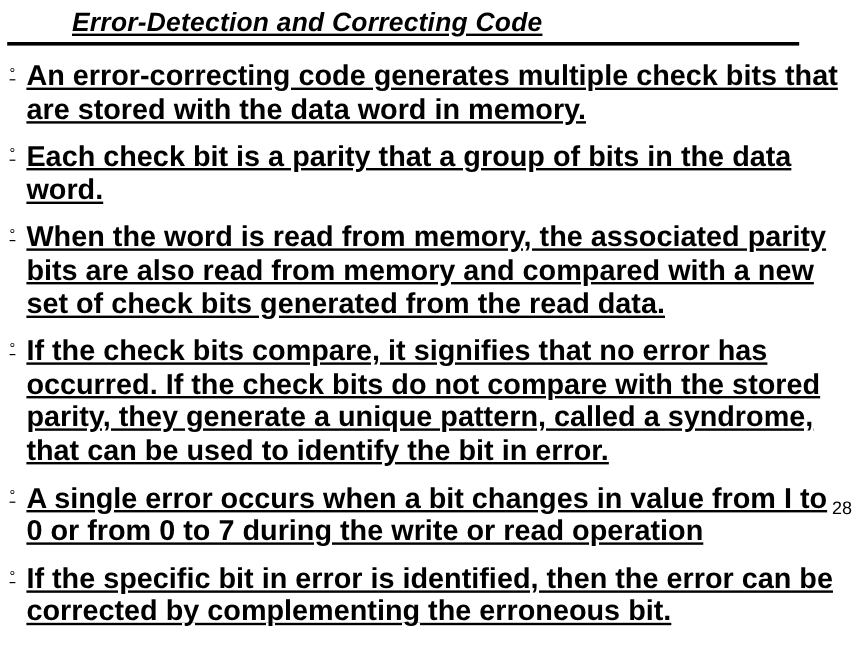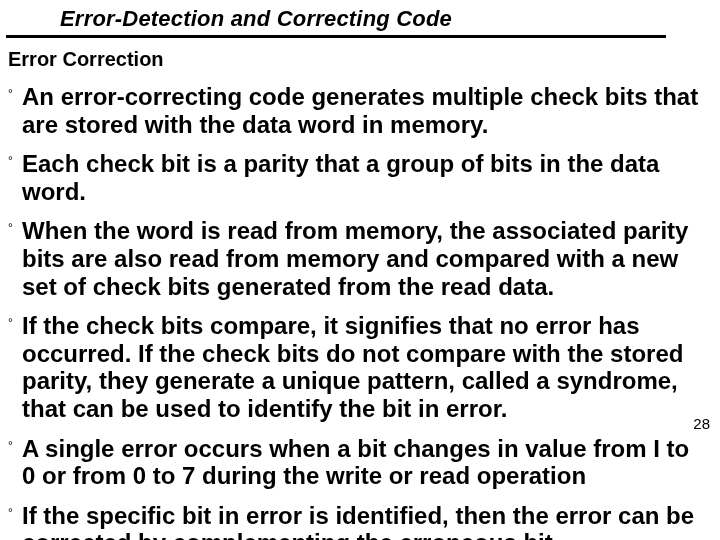--- a/index.html
+++ b/index.html
@@ -10,20 +10,21 @@
     background: #fff;
     font-family: Arial, Helvetica, sans-serif;
     color: #000;
     overflow: hidden;
   }
   .slide {
     position: relative;
     width: 720px;
     height: 444px;
     box-sizing: border-box;
+    text-decoration: underline;
   }
   .title-wrap {
     padding: 6px 0 0 60px;
   }
   .title {
     font-size: 22px;
     font-weight: bold;
     font-style: italic;
     letter-spacing: 0.2px;
   }
@@ -71,21 +72,20 @@
 </head>
 <body>
 
 <div class="slide">
 
   <div class="title-wrap">
     <div class="title">Error-Detection and Correcting Code</div>
   </div>
   <hr class="title-rule">
 
-  <div class="subheading">Error Correction</div>
 
   <div class="bullets">
     <div class="bullet">
       <div class="mark">°</div>
       <div class="text">An error-correcting code generates multiple check bits that are stored with the data word in memory.</div>
     </div>
     <div class="bullet">
       <div class="mark">°</div>
       <div class="text">Each check bit is a parity that a group of bits in the data word.</div>
     </div>

